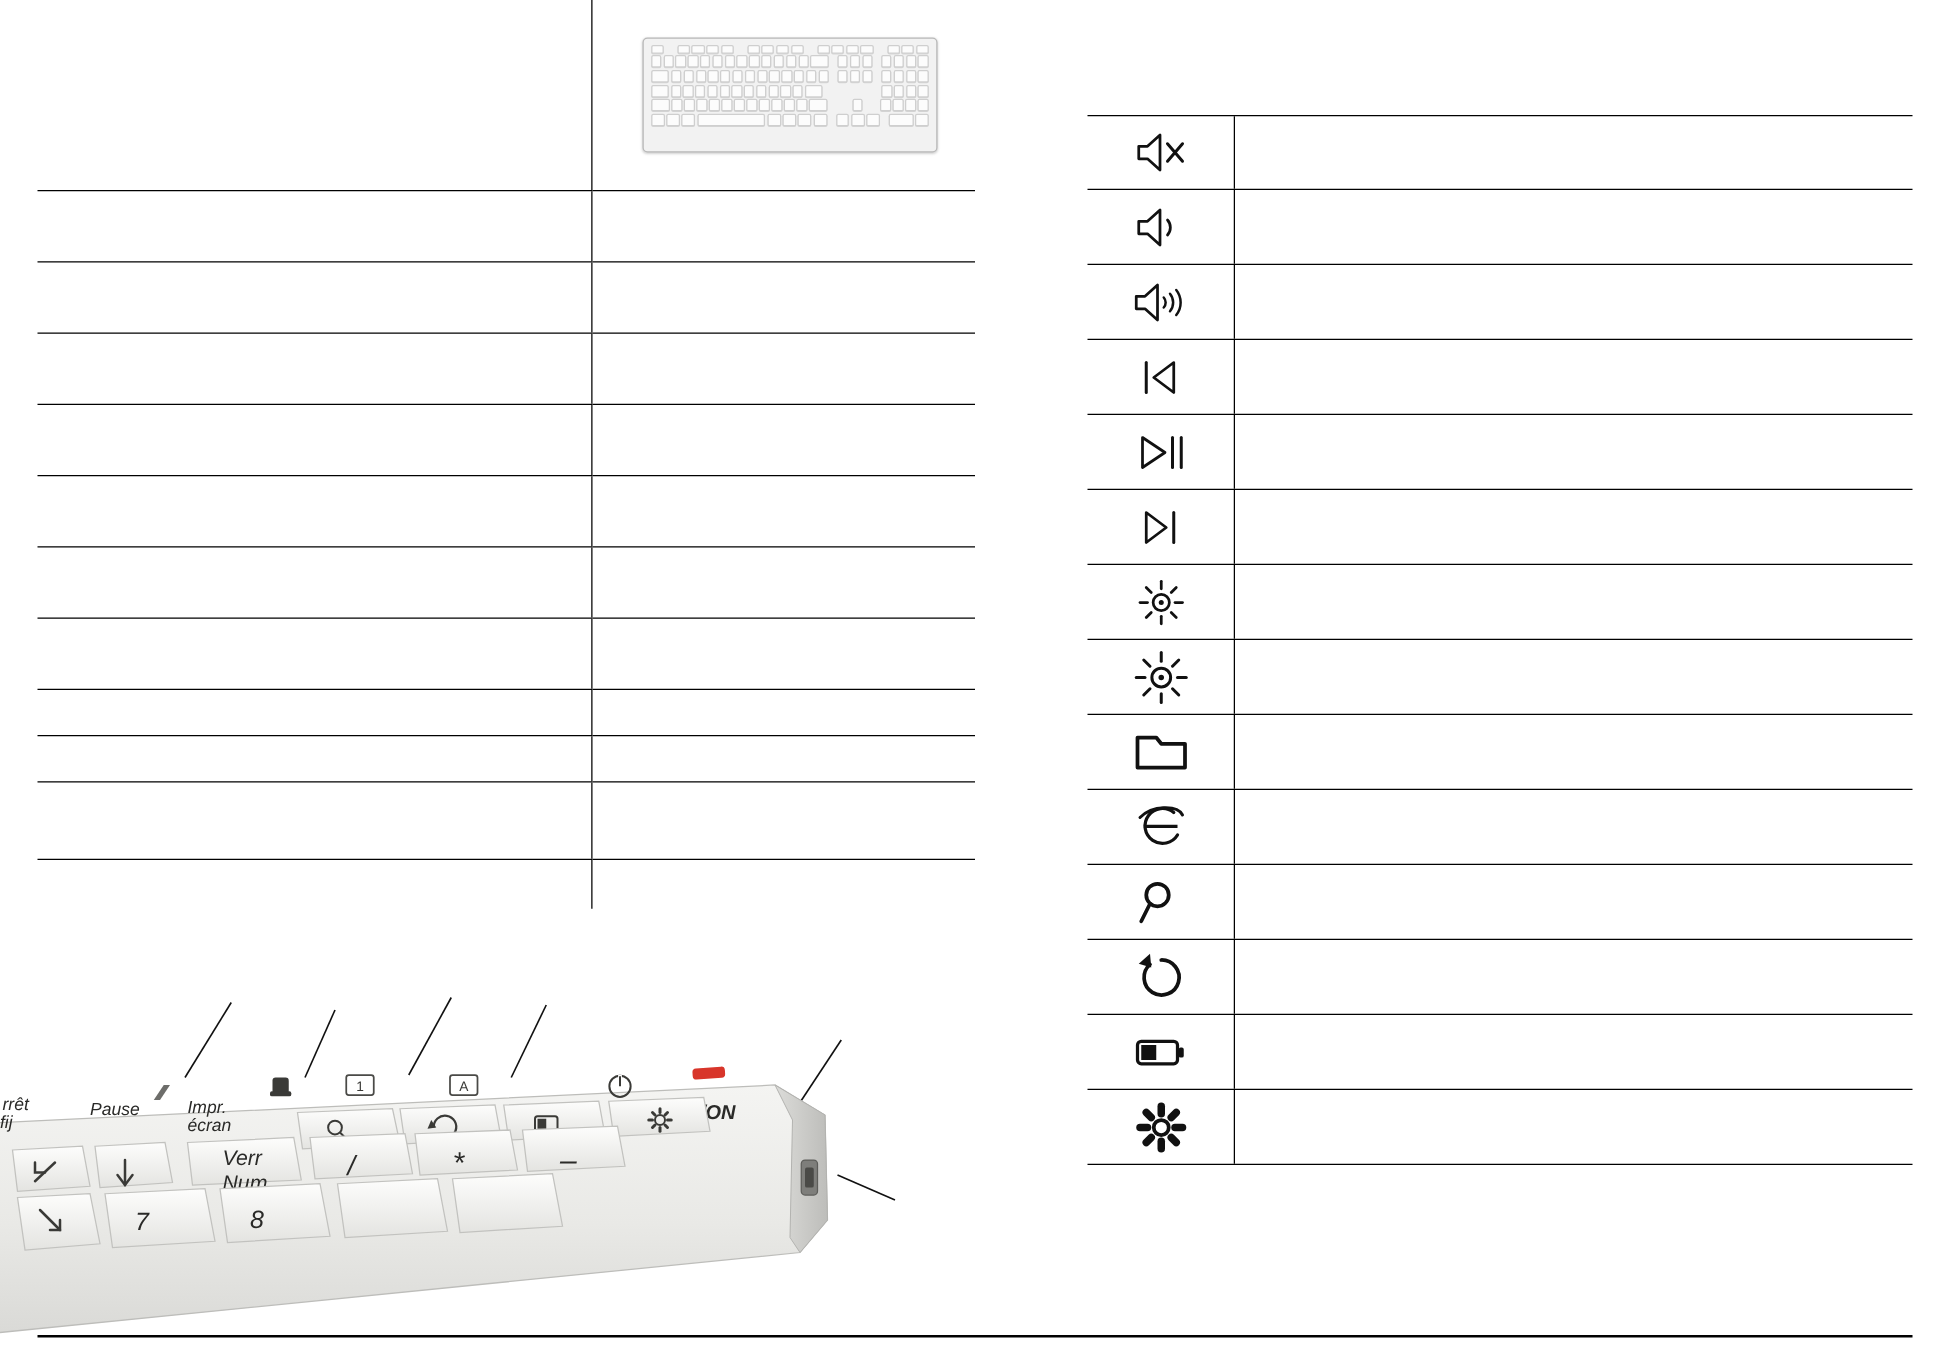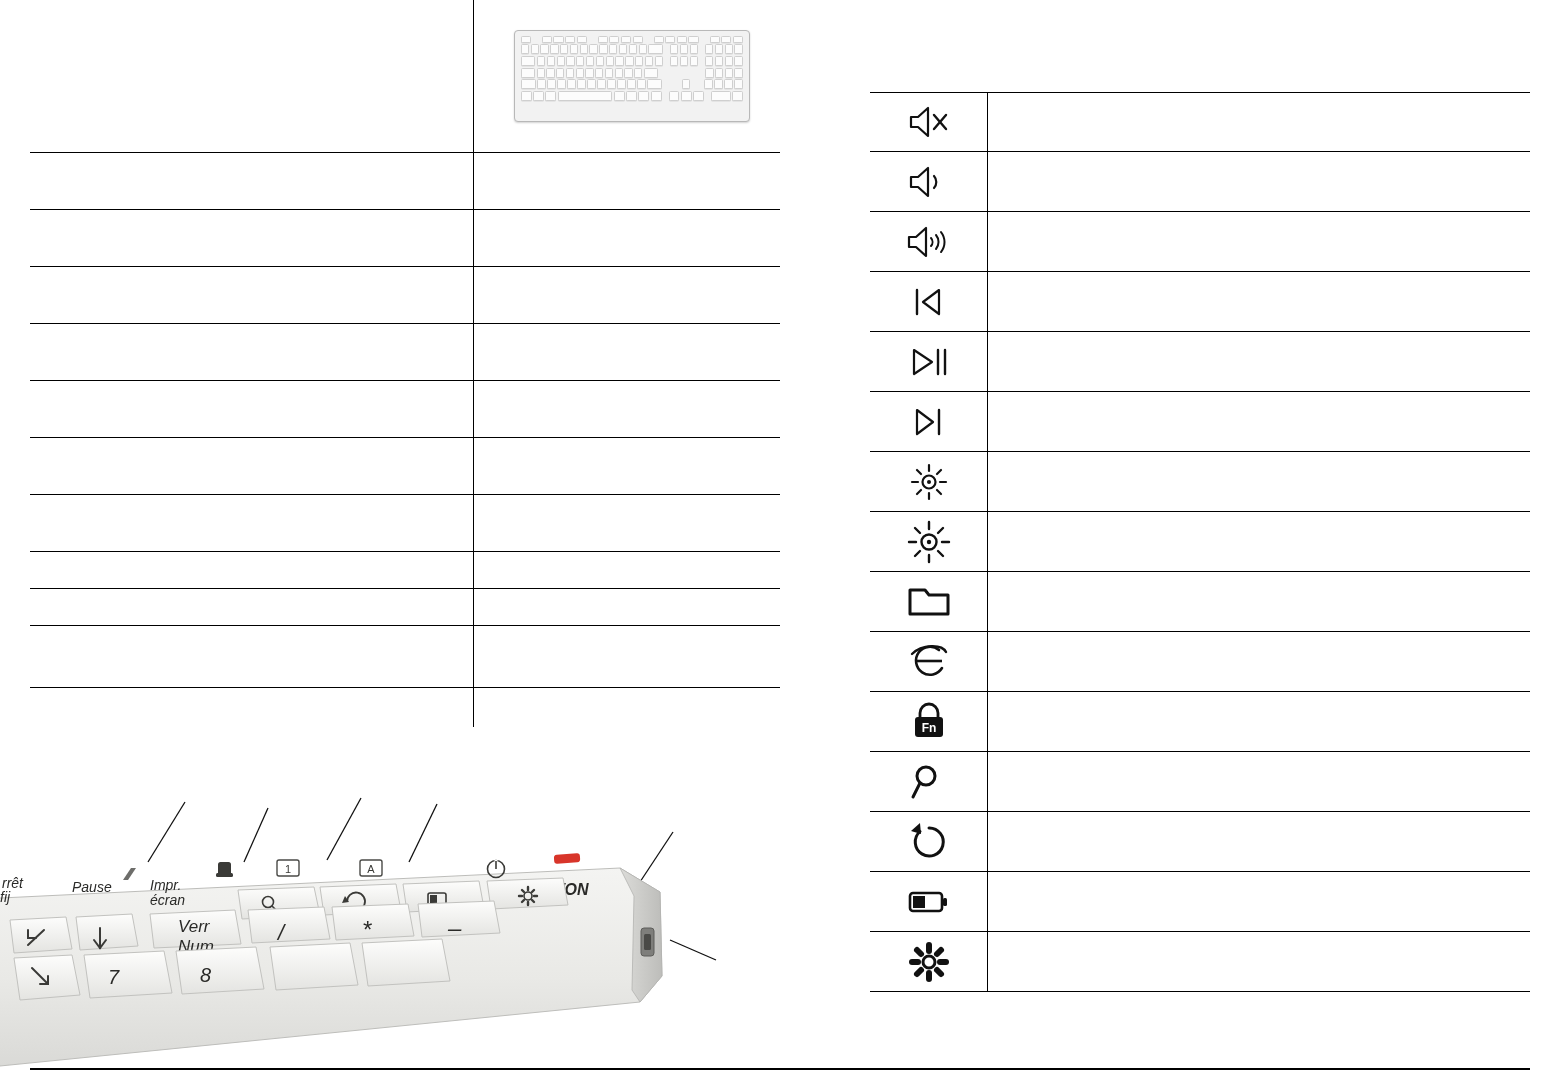--- a/index.html
+++ b/index.html
@@ -622,30 +622,20 @@
     <div class="legend-icon">
       <svg width="46" height="42" viewBox="0 0 46 42">
         <path d="M36 27 a14 14 0 1 1 -3 -18" fill="none" stroke="#111" stroke-width="2.6" stroke-linecap="round"></path>
         <path d="M9 20 h27" fill="none" stroke="#111" stroke-width="2.6"></path>
         <path d="M6 13 c10 -10 30 -10 34 -2" fill="none" stroke="#111" stroke-width="2.4" stroke-linecap="round"></path>
       </svg>
     </div>
     <div class="legend-text"></div>
   </div>
 
-  <div class="legend-row">
-    <div class="legend-icon">
-      <svg width="44" height="42" viewBox="0 0 44 42">
-        <path d="M13 16 v-4 a9 9 0 0 1 18 0 v4" fill="none" stroke="#111" stroke-width="2.8"></path>
-        <rect x="8" y="16" width="28" height="20" rx="3" fill="#111"></rect>
-        <text x="22" y="31" font-family="Liberation Sans, sans-serif" font-size="12" font-weight="bold" fill="#fff" text-anchor="middle">Fn</text>
-      </svg>
-    </div>
-    <div class="legend-text"></div>
-  </div>
 
   <div class="legend-row">
     <div class="legend-icon">
       <svg width="42" height="42" viewBox="0 0 42 42">
         <circle cx="18" cy="15" r="9" fill="none" stroke="#111" stroke-width="3"></circle>
         <line x1="12" y1="22" x2="5" y2="36" stroke="#111" stroke-width="3" stroke-linecap="round"></line>
       </svg>
     </div>
     <div class="legend-text"></div>
   </div>

